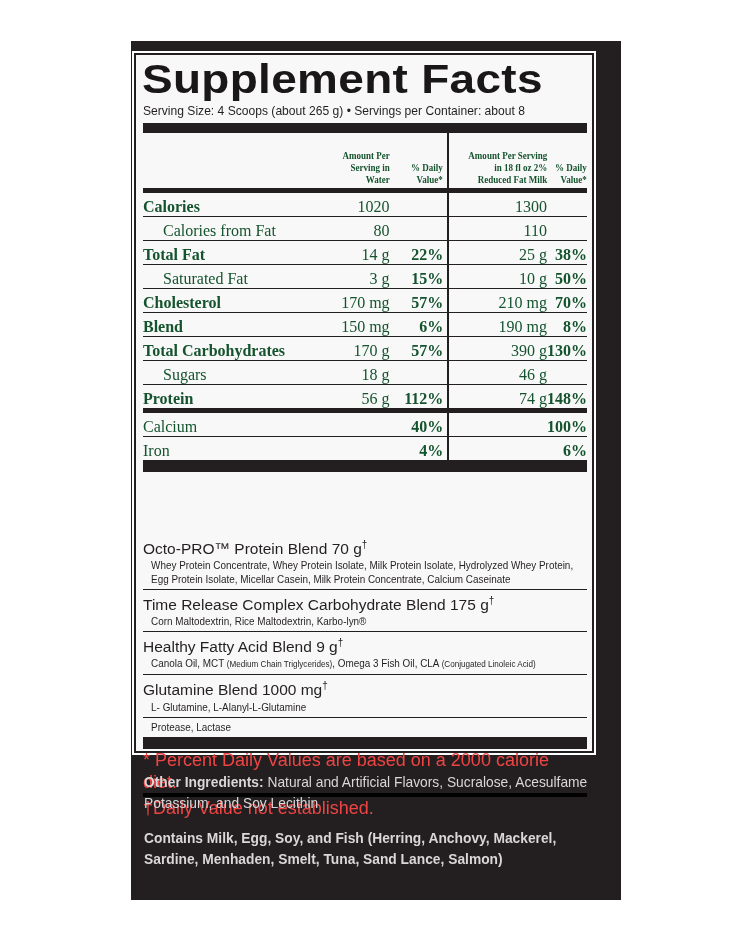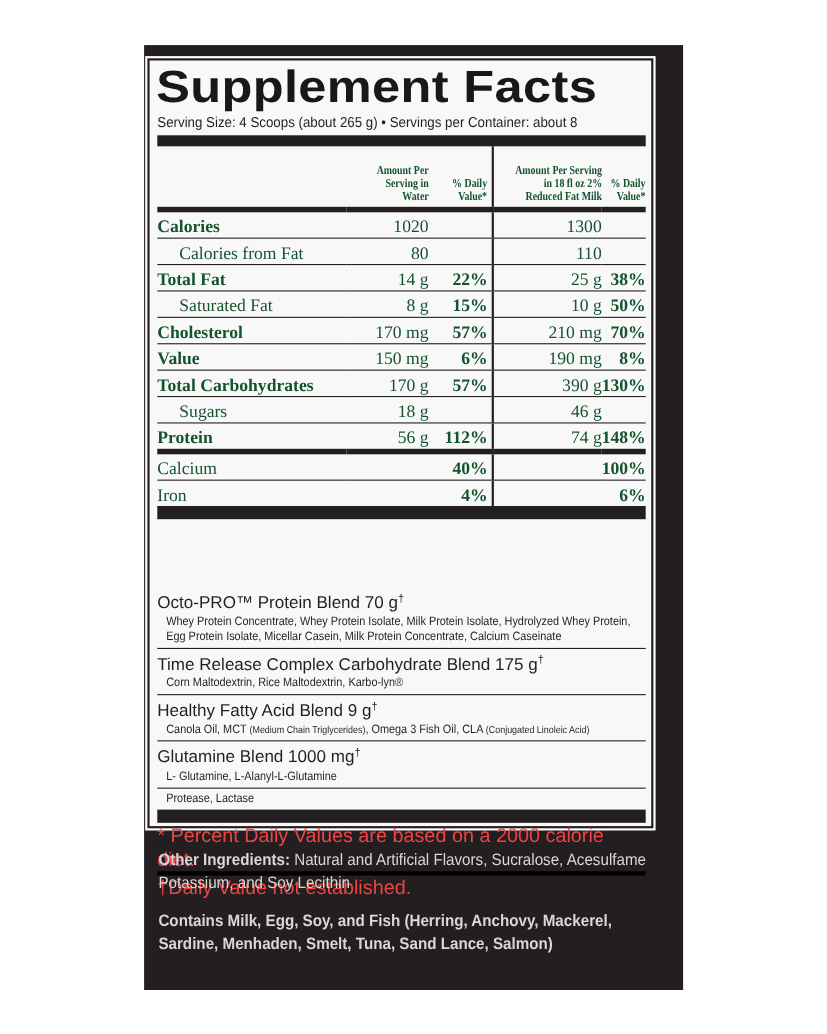--- a/index.html
+++ b/index.html
@@ -106,34 +106,34 @@
             </tr>
             <tr class="row">
               <td class="c1 bold">Total Fat</td>
               <td class="c2">14 g</td>
               <td class="c3">22%</td>
               <td class="c4">25 g</td>
               <td class="c5">38%</td>
             </tr>
             <tr class="row">
               <td class="c1 indent" style="border-top: 1px solid rgb(35, 31, 32);">Saturated Fat</td>
-              <td class="c2">8 g</td>
+              <td class="c2">3 g</td>
               <td class="c3">15%</td>
               <td class="c4">10 g</td>
               <td class="c5">50%</td>
             </tr>
             <tr class="row">
               <td class="c1 bold">Cholesterol</td>
               <td class="c2">170 mg</td>
               <td class="c3">57%</td>
               <td class="c4">210 mg</td>
               <td class="c5">70%</td>
             </tr>
             <tr class="row">
-              <td class="c1 bold">Value</td>
+              <td class="c1 bold">Blend</td>
               <td class="c2">150 mg</td>
               <td class="c3">6%</td>
               <td class="c4">190 mg</td>
               <td class="c5">8%</td>
             </tr>
             <tr class="row">
               <td class="c1 bold">Total Carbohydrates</td>
               <td class="c2">170 g</td>
               <td class="c3">57%</td>
               <td class="c4">390 g</td>

